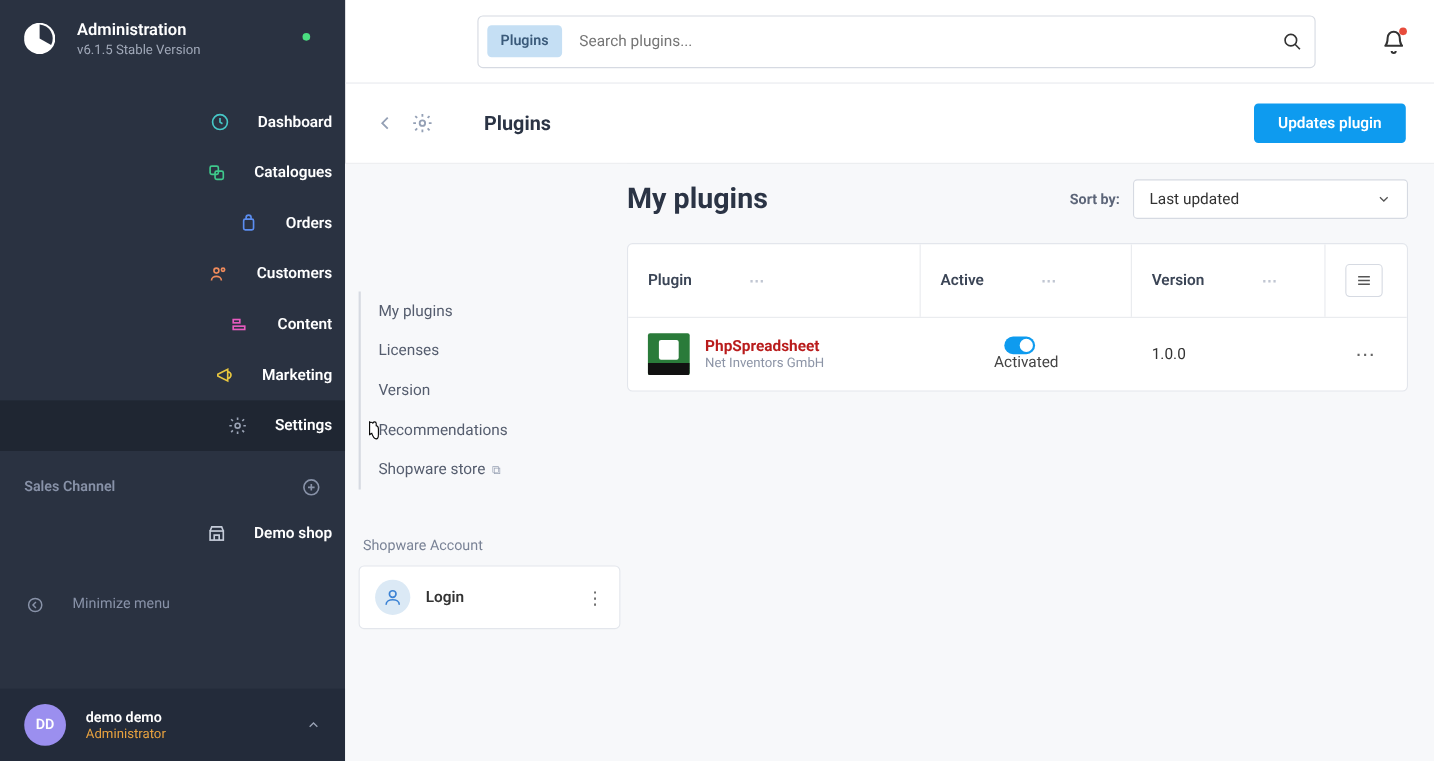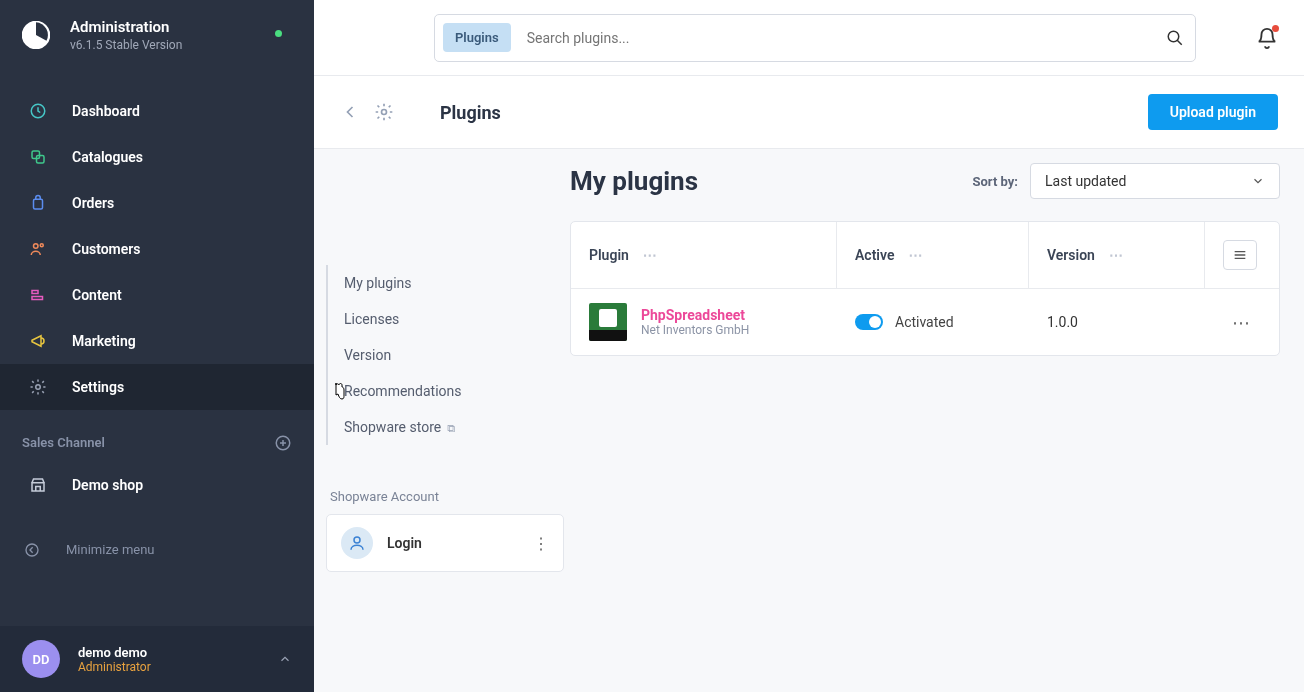--- a/index.html
+++ b/index.html
@@ -8,21 +8,21 @@
 
 .sidebar { width: 352px; background: #2a3241; color: #fff; display: flex; flex-direction: column; height: 100%; }
 .sidebar-header { display: flex; align-items: center; padding: 18px 20px 18px 22px; position: relative; }
 .logo { width: 28px; height: 28px; margin-right: 20px; }
 .logo svg { width: 100%; height: 100%; }
 .brand-title { font-size: 15px; font-weight: 600; color: #fff; line-height: 1.3; }
 .brand-version { font-size: 12px; color: #a0a8b8; }
 .status-dot { width: 7px; height: 7px; border-radius: 50%; background: #4ade80; position: absolute; right: 32px; top: 30px; }
 
 .nav-list { list-style: none; margin-top: 18px; }
-.nav-item { display: flex; align-items: center; padding: 13px 28px; cursor: pointer; font-size: 14px; font-weight: 600; color: #fff; }
+.nav-item { display: flex; align-items: center; padding: 13px 12px; cursor: pointer; font-size: 14px; font-weight: 600; color: #fff; justify-content: flex-end; }
 .nav-item.active { background: #1f2632; }
 .nav-icon { width: 20px; height: 20px; margin-right: 24px; display: flex; align-items: center; justify-content: center; }
 .nav-icon svg { width: 18px; height: 18px; }
 
 .sales-channel-header { display: flex; align-items: center; justify-content: space-between; padding: 24px 22px 10px 22px; font-size: 13px; color: #8892a8; font-weight: 600; }
 .plus-circle { width: 18px; height: 18px; }
 
 .minimize { display: flex; align-items: center; padding: 14px 22px; font-size: 13px; color: #8892a8; cursor: pointer; margin-top: 18px; text-align: center; }
 .minimize .nav-icon svg { width: 16px; height: 16px; }
 
@@ -63,39 +63,39 @@
 
 .content-col { flex: 1; padding: 14px 24px 0 0; }
 .section-header { display: flex; align-items: center; margin-bottom: 22px; }
 .section-title { font-size: 26px; font-weight: 700; color: #2b3445; }
 .sort-wrap { margin-left: auto; display: flex; align-items: center; }
 .sort-label { font-size: 13px; color: #5c6578; margin-right: 12px; font-weight: bold; }
 .sort-select { border: 1px solid #d6dae2; border-radius: 4px; background: #fff; padding: 9px 14px; width: 250px; display: flex; align-items: center; justify-content: space-between; font-size: 14px; color: #333; cursor: pointer; }
 
 .table { border: 1px solid #e3e6ec; border-radius: 5px; background: #fff; overflow: hidden; }
 .thead { display: flex; border-bottom: 1px solid #e8eaee; }
-.th { padding: 18px 18px; font-size: 14px; font-weight: 600; color: #3b4556; display: flex; align-items: center; }
+.th { padding: 18px 18px; font-size: 14px; font-weight: 600; color: #3b4556; display: flex; align-items: center; gap: 38px; }
 .th .dots { margin-left: 14px; color: #c0c6d2; cursor: pointer; }
 .th-plugin { width: 266px; border-right: 1px solid #e8eaee; }
 .th-active { width: 192px; border-right: 1px solid #e8eaee; }
 .th-version { width: 176px; border-right: 1px solid #e8eaee; }
 .th-actions { flex: 1; display: flex; justify-content: flex-end; padding-right: 22px; }
 .th-actions-btn { border: 1px solid #d6dae2; border-radius: 4px; width: 34px; height: 30px; display: flex; align-items: center; justify-content: center; cursor: pointer; }
 
 .trow { display: flex; align-items: center; }
 .td { padding: 14px 18px; font-size: 14px; color: #333; display: flex; align-items: center; }
 .td-plugin { width: 266px; }
-.td-active { width: 192px; }
+.td-active { width: 192px; flex-direction: column; }
 .td-version { width: 176px; }
 .td-actions { flex: 1; display: flex; justify-content: flex-end; padding-right: 28px; }
 .plugin-thumb { width: 38px; height: 38px; background: #2a7b3a; border-radius: 2px; margin-right: 14px; position: relative; overflow: hidden; }
 .plugin-thumb::after { content: ""; position: absolute; bottom: 0; left: 0; right: 0; height: 11px; background: #111; }
 .plugin-thumb-text { position: absolute; bottom: 0; left: 0; right: 0; font-size: 5px; color: #fff; text-align: center; line-height: 11px; letter-spacing: 0.2px; }
 .plugin-thumb-icon { position: absolute; top: 6px; left: 10px; width: 18px; height: 18px; background: #fff; border-radius: 2px; }
-.plugin-name { font-size: 14px; font-weight: 700; color: #ec4899; }
+.plugin-name { font-size: 14px; font-weight: 700; color: #b91c1c; }
 .plugin-vendor { font-size: 12px; color: #8c94a6; }
 .toggle { width: 28px; height: 16px; background: #0e9bef; border-radius: 10px; position: relative; margin-right: 12px; cursor: pointer; }
 .toggle::after { content: ""; width: 12px; height: 12px; background: #fff; border-radius: 50%; position: absolute; top: 2px; right: 2px; }
 .active-text { font-size: 14px; color: #444; }
 .row-more { color: #666; cursor: pointer; font-size: 18px; letter-spacing: 1px; }
 
 .cursor-overlay { position: absolute; left: 330px; top: 382px; pointer-events: none; }
 
 svg { display: block; }
 </style>
@@ -257,21 +257,21 @@
           <path d="M15 6l-6 6 6 6"></path>
         </svg>
       </span>
     <span class="gear-btn">
         <svg viewBox="0 0 24 24" fill="none" stroke="currentColor" stroke-width="2">
           <circle cx="12" cy="12" r="3"></circle>
           <path d="M12 2v3M12 19v3M4.2 4.2l2.1 2.1M17.7 17.7l2.1 2.1M2 12h3M19 12h3M4.2 19.8l2.1-2.1M17.7 6.3l2.1-2.1"></path>
         </svg>
       </span>
     <div class="page-title">Plugins</div>
-    <button class="upload-btn">Upload plugin</button>
+    <button class="upload-btn">Updates plugin</button>
   </div>
 
   <div class="content-row">
     <div class="subnav-col">
       <nav class="subnav">
         <a class="subnav-item">My plugins</a>
         <a class="subnav-item">Licenses</a>
         <a class="subnav-item">Version</a>
         <a class="subnav-item">Recommendations</a>
         <a class="subnav-item"><span>Shopware store</span><span class="ext">⧉</span></a>

